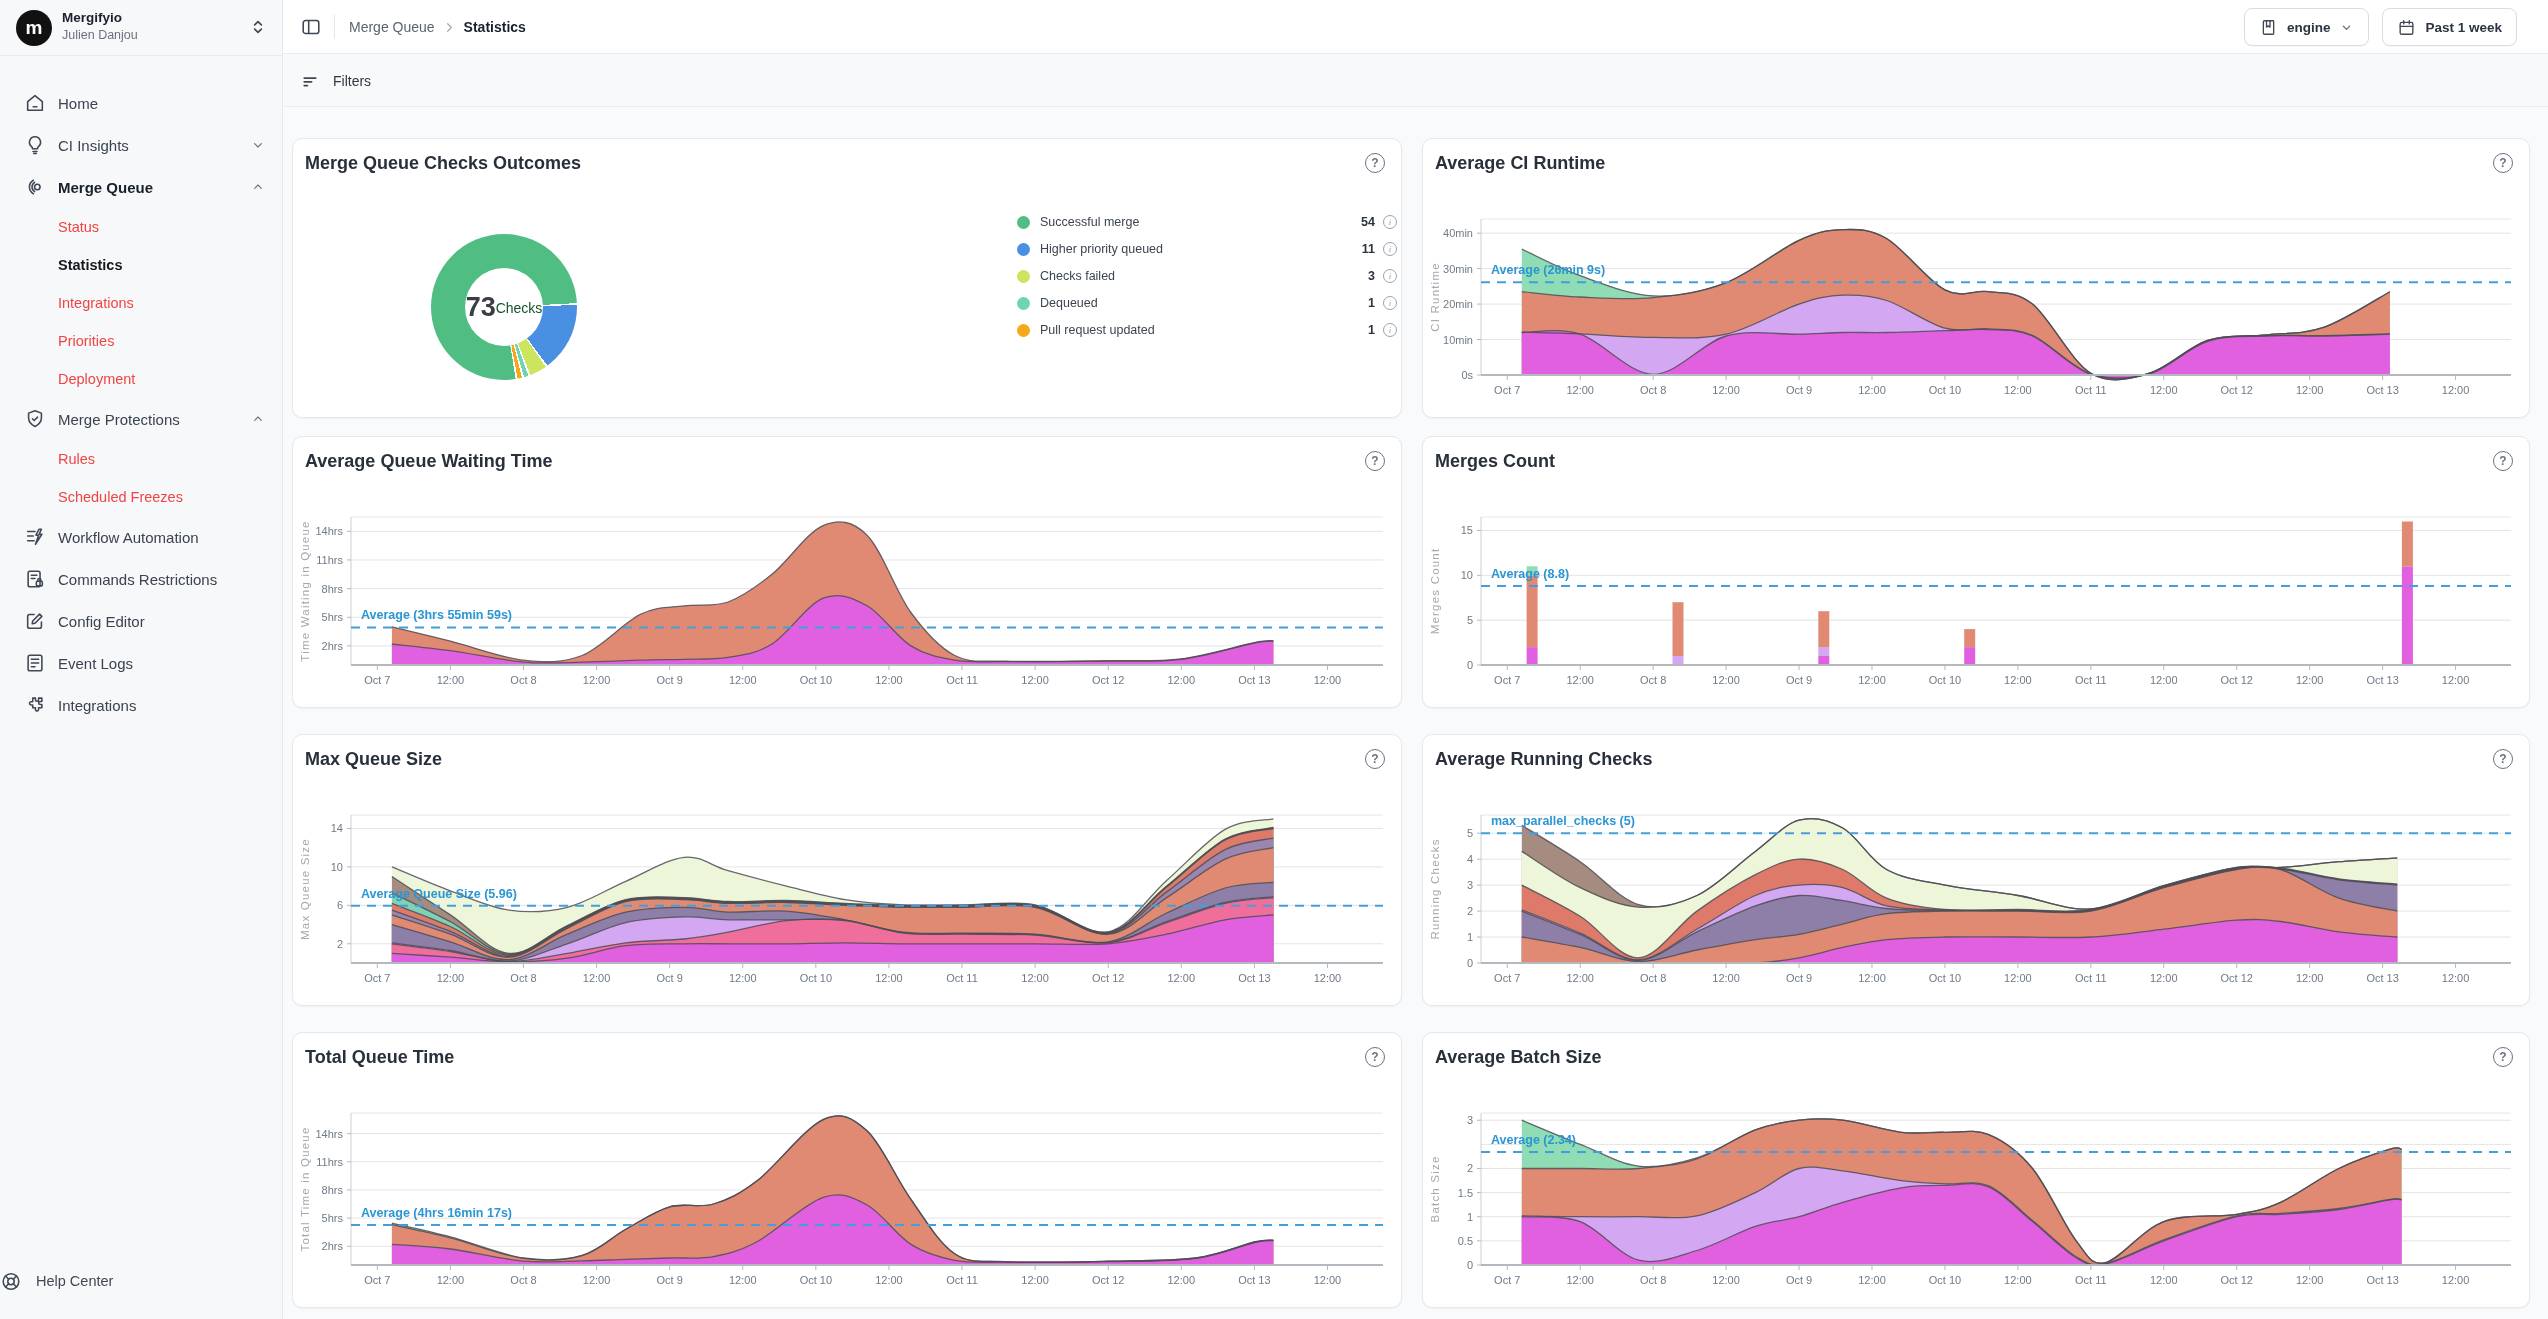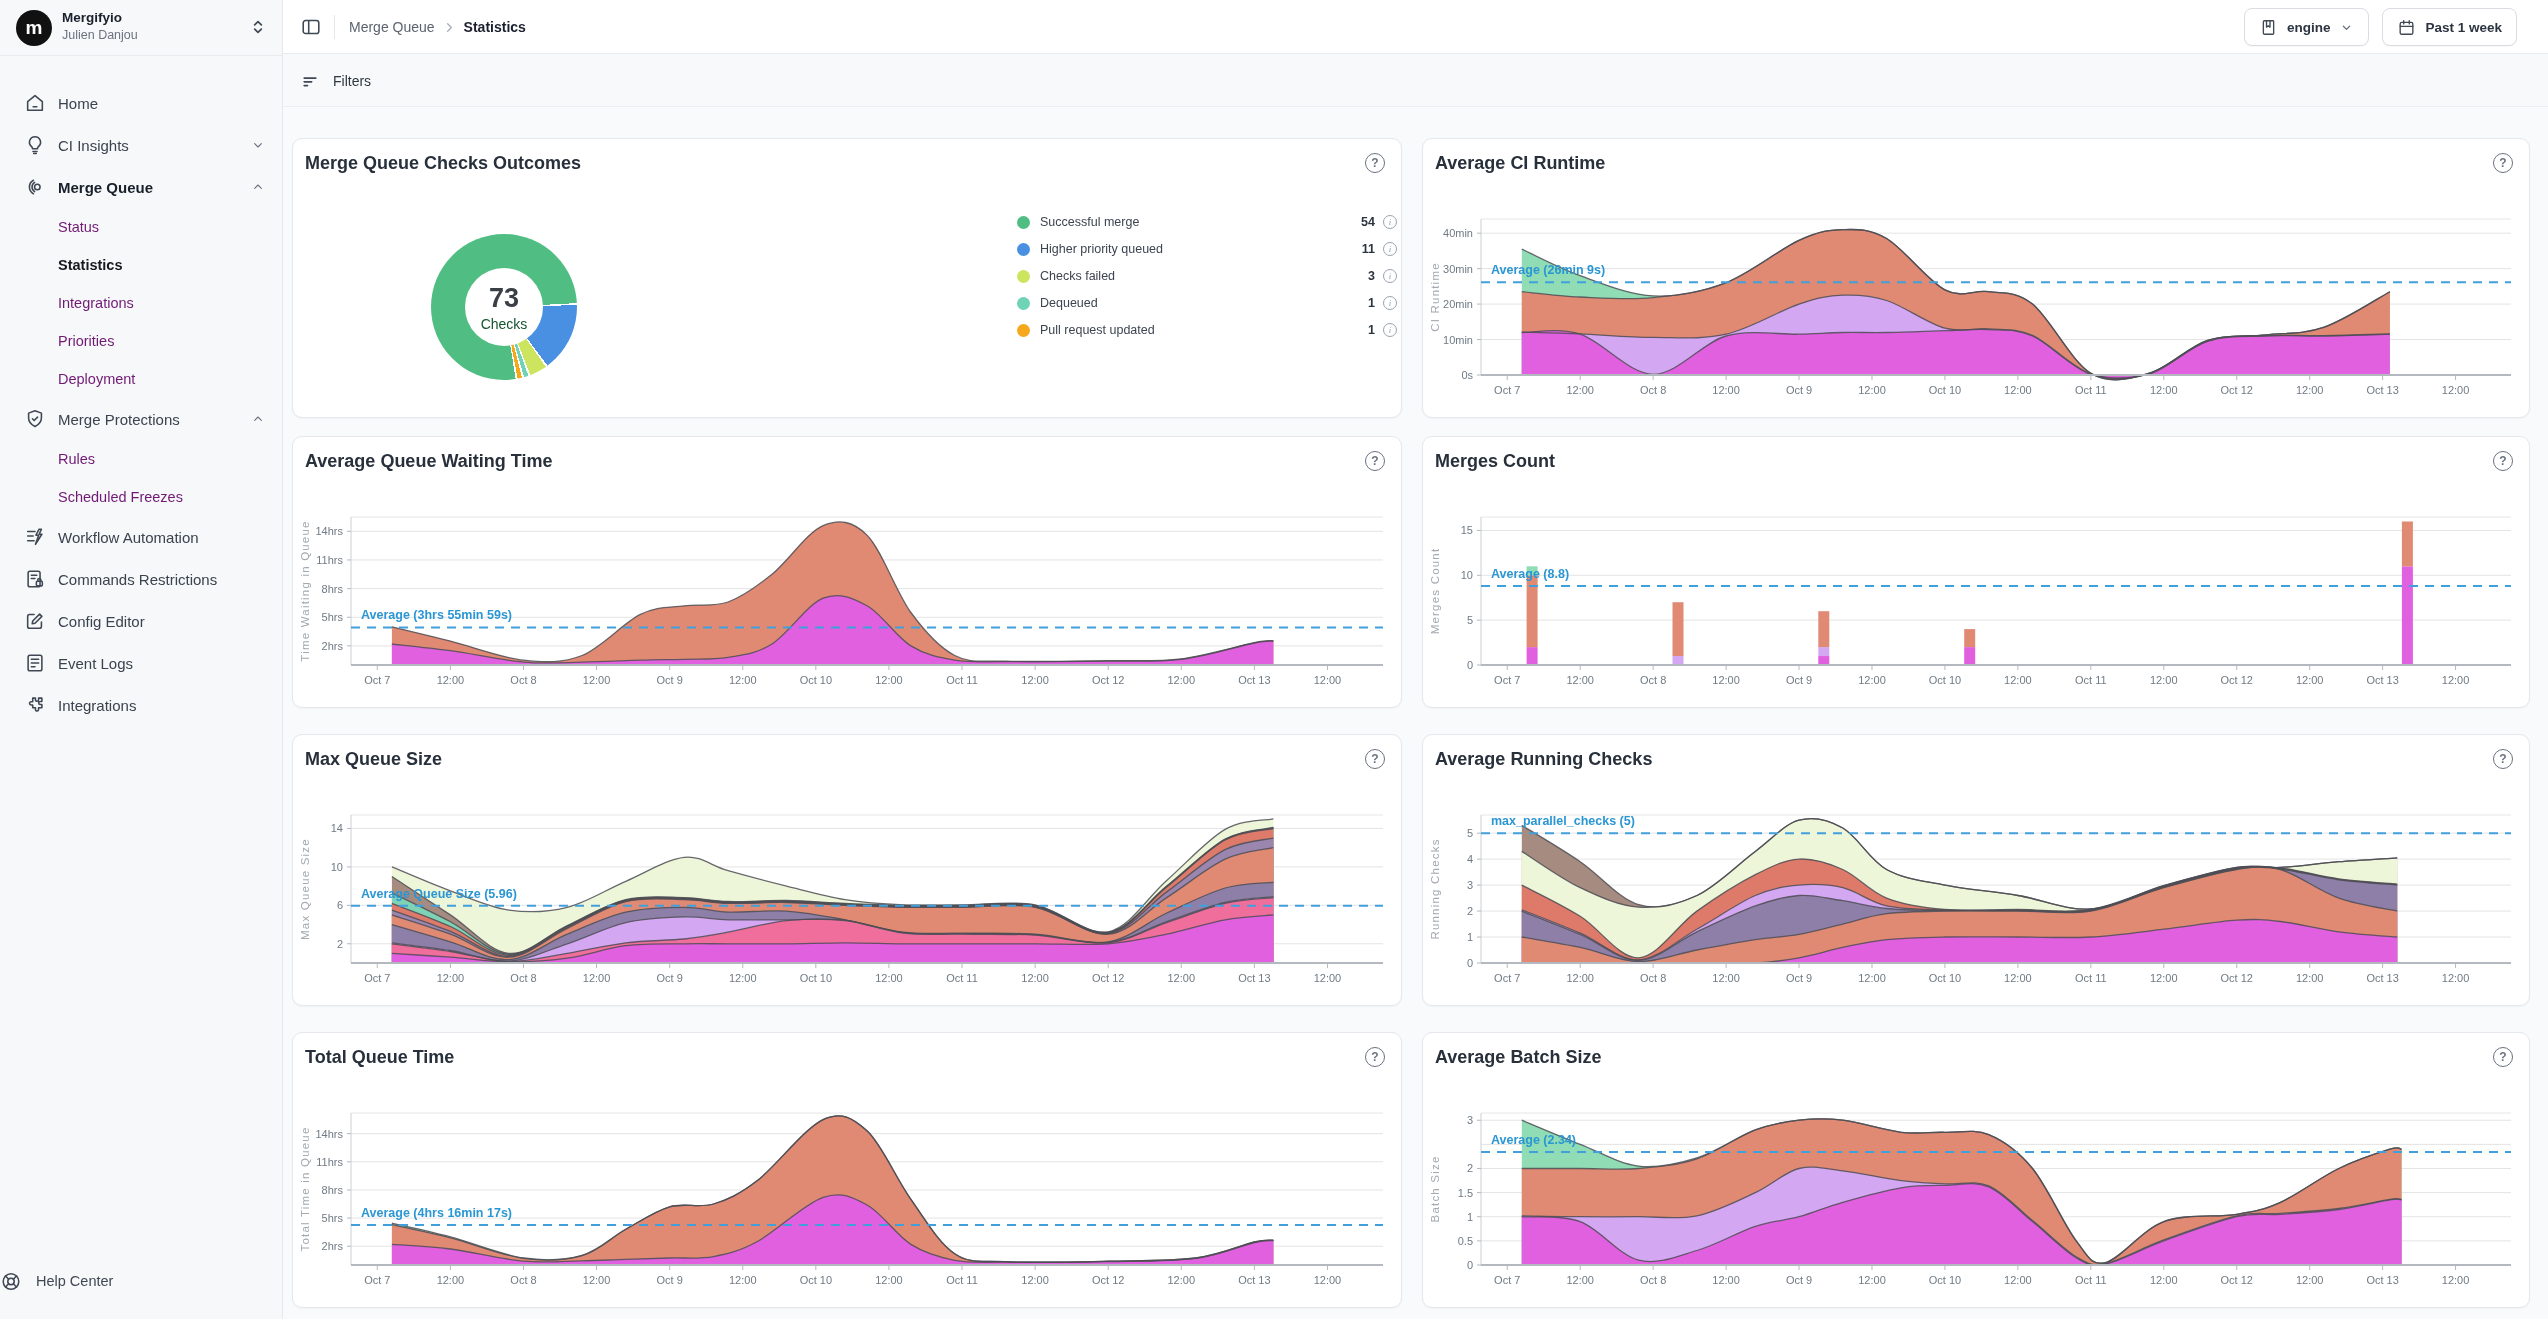--- a/index.html
+++ b/index.html
@@ -18,21 +18,21 @@
   .sb-updown { position:absolute; right:14px; top:17px; width:20px; height:20px; color:#3f4854; }
   .sb-nav { position:absolute; left:0; top:82px; width:100%; }
   .nav-item { position:relative; height:42px; display:flex; align-items:center; padding:0 16px 0 24px;
     font-size:15px; color:#3a4350; cursor:pointer; }
   .nav-item.bold .nav-lbl { font-weight:700; color:#18202b; }
   .nav-ic { width:22px; height:22px; margin-right:12px; color:#3f4854; flex:0 0 22px; }
   .nav-ic svg, .nav-chev svg, .sb-updown svg { width:100%; height:100%; display:block; }
   .nav-lbl { flex:1; }
   .nav-chev { width:16px; height:16px; color:#6b7280; }
   .nav-sub { height:38px; display:flex; align-items:center; padding-left:58px;
-    font-size:14.5px; color:#701a75; cursor:pointer; }
+    font-size:14.5px; color:#ef4444; cursor:pointer; }
   .nav-sub.active { font-weight:700; color:#14181f; }
   .sb-foot { position:absolute; left:0; bottom:18px; width:100%; height:40px;
     display:flex; align-items:center; font-size:14.5px; color:#3f4854; cursor:pointer; }
   .sb-foot .nav-ic { width:23px; height:23px; margin-right:14px; }
 
   
   .topbar { position:absolute; left:283px; top:0; width:2265px; height:54px;
     background:#fff; border-bottom:1px solid #e9ebee; }
   .tb-left { position:absolute; left:17px; top:0; height:54px; display:flex; align-items:center; }
   .tb-panel { width:22px; height:22px; color:#3f4854; cursor:pointer; }
@@ -60,21 +60,21 @@
   .card-title { position:absolute; left:12px; top:14px; font-size:18px; font-weight:700; color:#28303b; }
   .help-icon { position:absolute; right:16px; top:14px; width:20px; height:20px; border:1.6px solid #6b7280;
     border-radius:50%; color:#6b7280; font-size:12px; font-weight:700; display:flex; align-items:center;
     justify-content:center; cursor:pointer; }
   .chart-svg { position:absolute; left:0; top:50px; }
 
   
   .donut { position:absolute; left:138px; top:95px; width:146px; height:146px; border-radius:50%; }
   .donut::after { content:""; position:absolute; inset:34px; background:#fff; border-radius:50%; }
   .donut-center { position:absolute; left:138px; top:95px; width:146px; height:146px;
-    display:flex; flex-direction:column; align-items:center; justify-content:center; pointer-events:none; }
+    display:flex; flex-direction:row; align-items:center; justify-content:center; pointer-events:none; }
   .donut-num { font-size:27px; font-weight:600; color:#3a3f45; }
   .donut-sub { font-size:14px; color:#14532d; margin-top:2px; }
   .legend { position:absolute; left:724px; top:72px; width:380px; }
   .lg-row { display:flex; align-items:flex-end; height:18px; margin-bottom:9px; }
   .lg-dot { width:13px; height:13px; border-radius:50%; margin-right:10px; flex:0 0 13px; }
   .lg-label { font-size:12.5px; color:#3c4450; }
   .lg-val { margin-left:auto; font-size:12.5px; font-weight:700; color:#2b3440; }
   .lg-info { width:14px; height:14px; border:1px solid #9aa3ad; border-radius:50%; color:#9aa3ad;
     font-size:9px; display:flex; align-items:center; justify-content:center; margin-left:8px;
     font-style:italic; font-family:"Liberation Serif",serif; }

